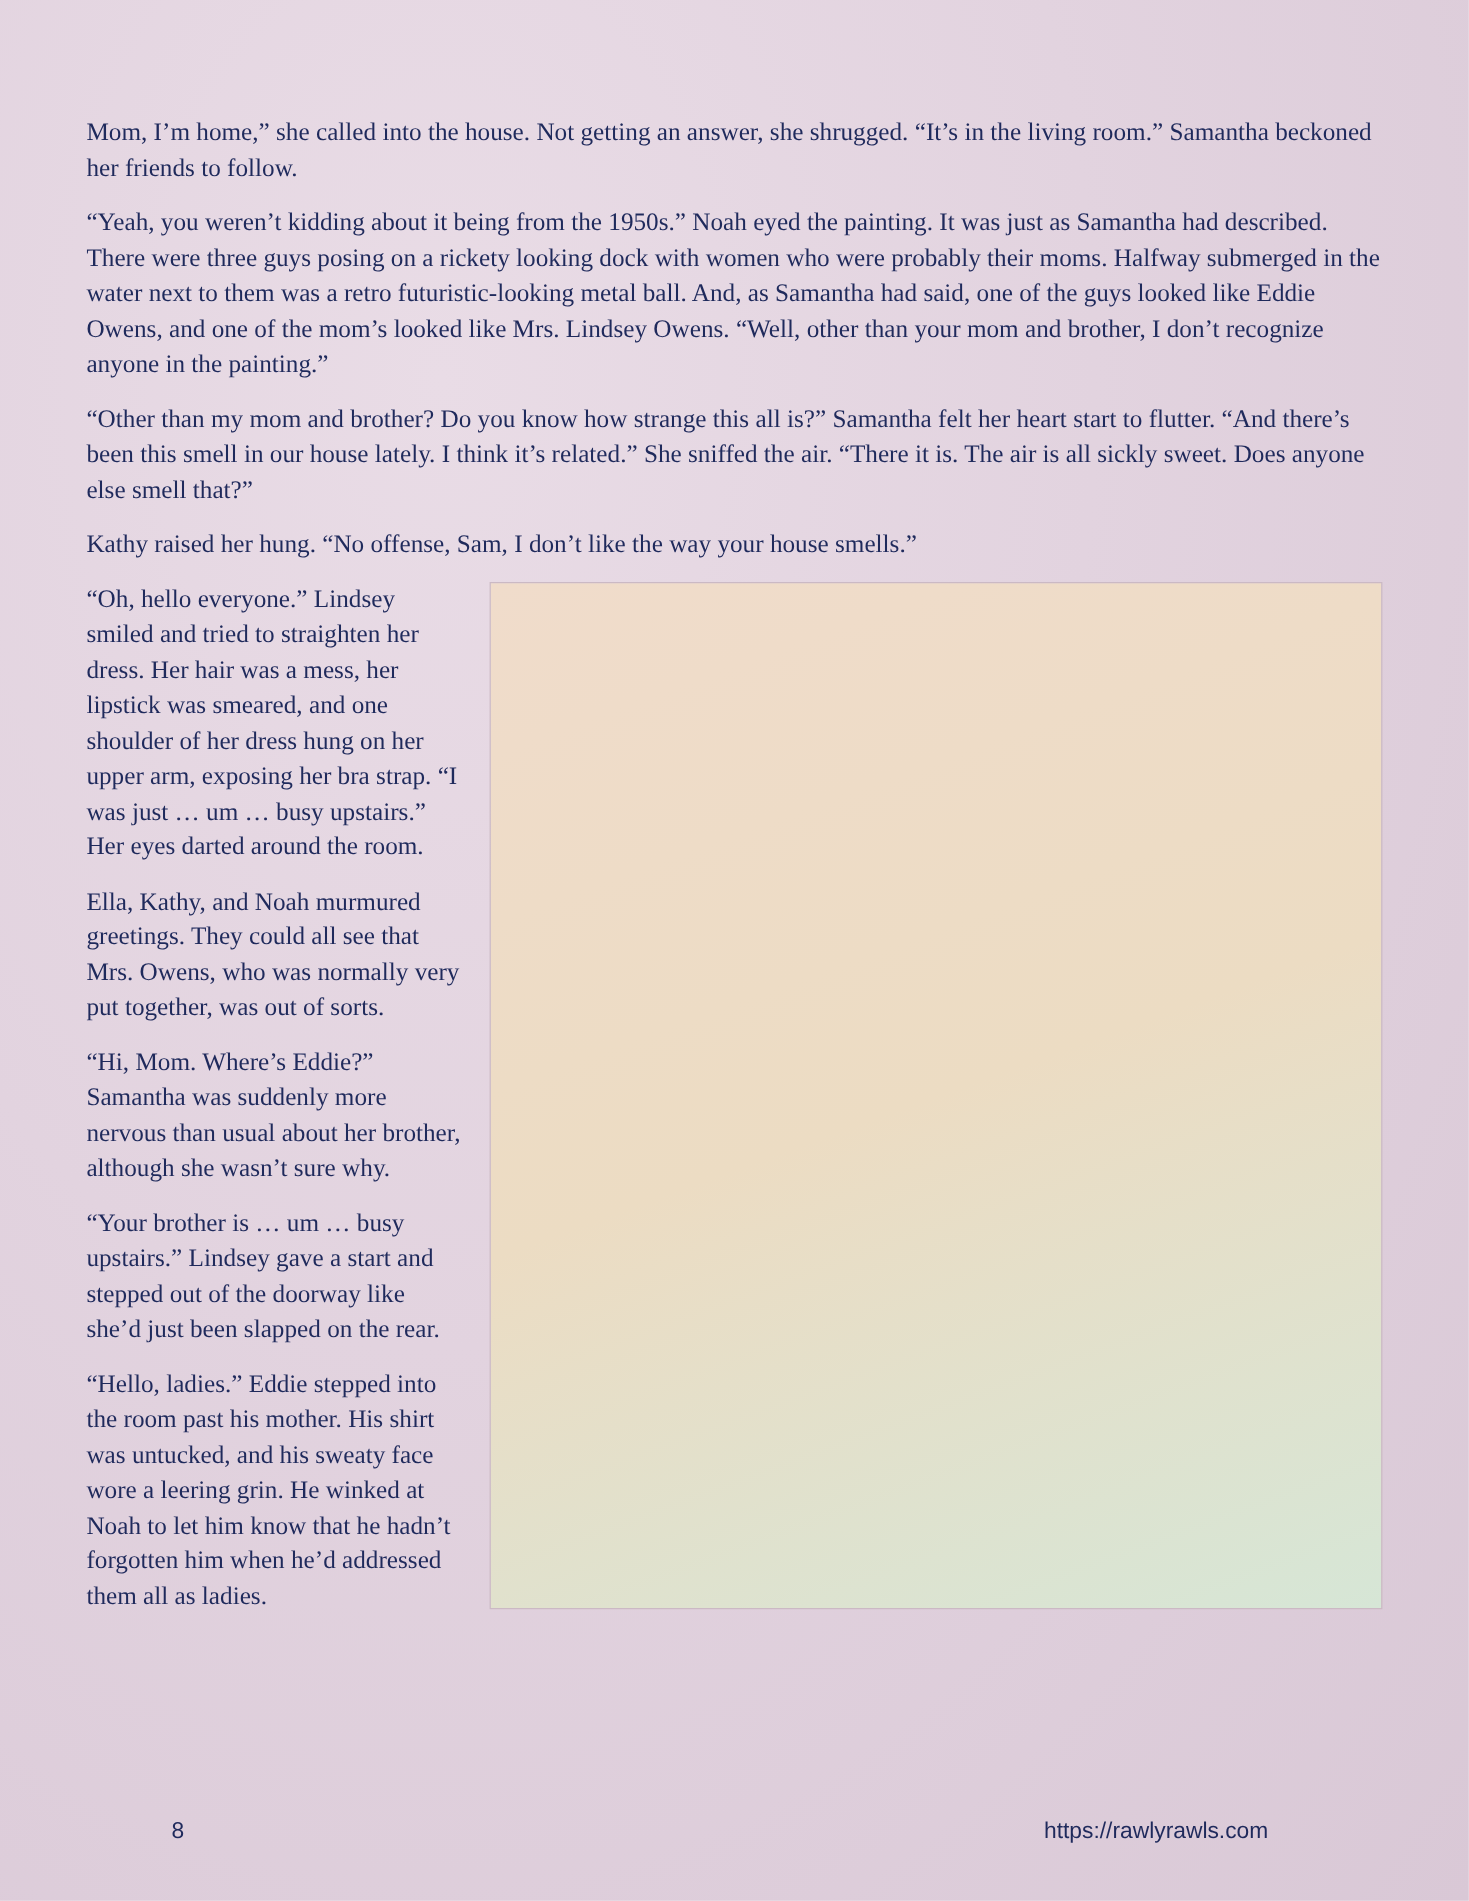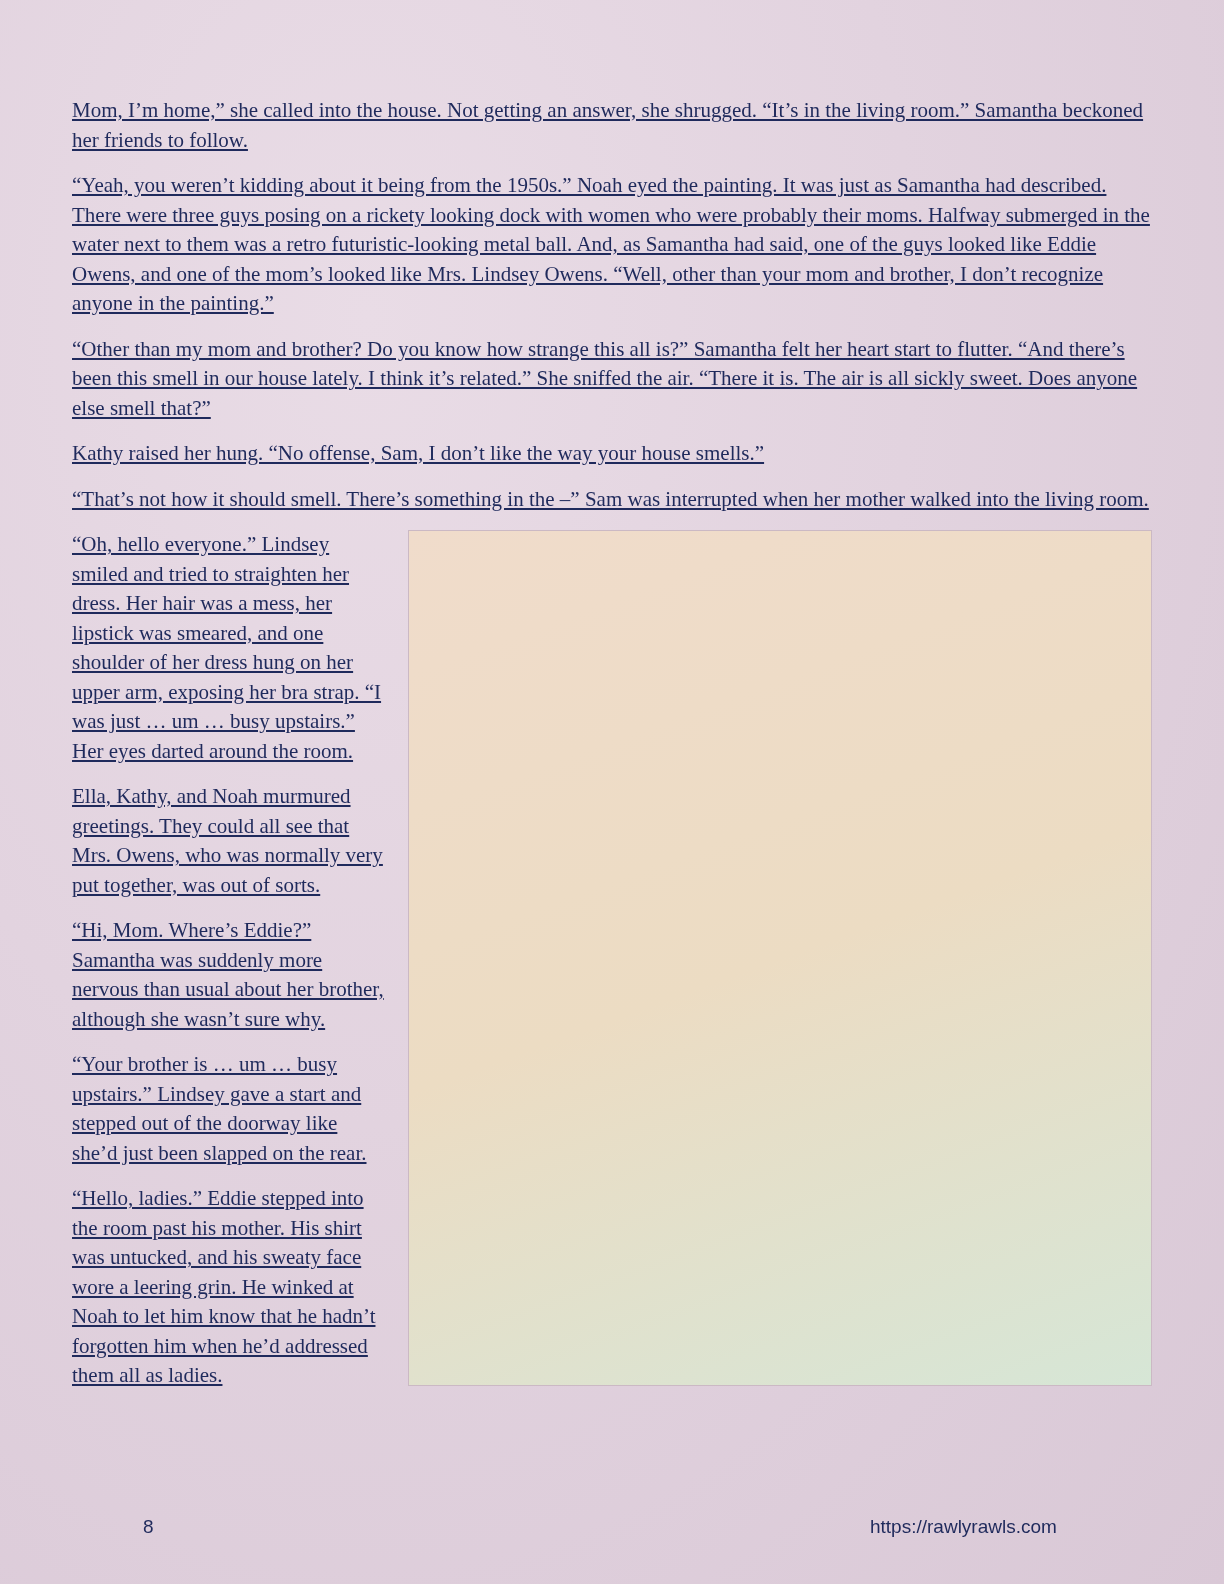--- a/index.html
+++ b/index.html
@@ -3,41 +3,40 @@
   <meta charset="utf-8">
   <style>
     html, body { margin: 0; padding: 0; }
     body {
       width: 1224px; height: 1584px; position: relative; overflow: hidden;
       background: radial-gradient(ellipse at 30% 20%, #e9dce6 0%, #e2d3df 45%, #d9c8d6 100%);
       color: #1f2a5c;
       font-family: "Liberation Serif", "DejaVu Serif", serif;
     }
     .page { position: absolute; left: 72px; top: 96px; width: 1080px; }
-    p { margin: 0 0 16px 0; font-size: 21px; line-height: 29.5px; text-decoration: underline; }
+    p { margin: 0 0 16px 0; font-size: 21px; line-height: 29.5px; }
     .wrap-block { position: relative; }
     .figure {
       float: right; width: 744px; height: 856px; margin: 0 0 4px 20px;
       background: linear-gradient(160deg, #f0dccb 0%, #ecdcc3 50%, #d6e6d6 100%);
       border: 1px solid #cbb9c4;
       box-sizing: border-box;
     }
     .footer { position: absolute; top: 1516px; font-family: "Liberation Sans", "DejaVu Sans", sans-serif; font-size: 19px; color: #1f2a5c; }
     .page-num { left: 143px; }
     .site-url { left: 870px; }
   </style>
 </head>
 <body>
 
 <div class="page">
   <p>Mom, I’m home,” she called into the house. Not getting an answer, she shrugged. “It’s in the living room.” Samantha beckoned her friends to follow.</p>
   <p>“Yeah, you weren’t kidding about it being from the 1950s.” Noah eyed the painting. It was just as Samantha had described. There were three guys posing on a rickety looking dock with women who were probably their moms. Halfway submerged in the water next to them was a retro futuristic-looking metal ball. And, as Samantha had said, one of the guys looked like Eddie Owens, and one of the mom’s looked like Mrs. Lindsey Owens. “Well, other than your mom and brother, I don’t recognize anyone in the painting.”</p>
   <p>“Other than my mom and brother? Do you know how strange this all is?” Samantha felt her heart start to flutter. “And there’s been this smell in our house lately. I think it’s related.” She sniffed the air. “There it is. The air is all sickly sweet. Does anyone else smell that?”</p>
   <p>Kathy raised her hung. “No offense, Sam, I don’t like the way your house smells.”</p>
-  <p>“That’s not how it should smell. There’s something in the –” Sam was interrupted when her mother walked into the living room.</p>
 
   <div class="wrap-block">
     <div class="figure"></div>
     <p>“Oh, hello everyone.” Lindsey smiled and tried to straighten her dress. Her hair was a mess, her lipstick was smeared, and one shoulder of her dress hung on her upper arm, exposing her bra strap. “I was just … um … busy upstairs.” Her eyes darted around the room.</p>
     <p>Ella, Kathy, and Noah murmured greetings. They could all see that Mrs. Owens, who was normally very put together, was out of sorts.</p>
     <p>“Hi, Mom. Where’s Eddie?” Samantha was suddenly more nervous than usual about her brother, although she wasn’t sure why.</p>
     <p>“Your brother is … um … busy upstairs.” Lindsey gave a start and stepped out of the doorway like she’d just been slapped on the rear.</p>
     <p>“Hello, ladies.” Eddie stepped into the room past his mother. His shirt was untucked, and his sweaty face wore a leering grin. He winked at Noah to let him know that he hadn’t forgotten him when he’d addressed them all as ladies.</p>
   </div>
 </div>

